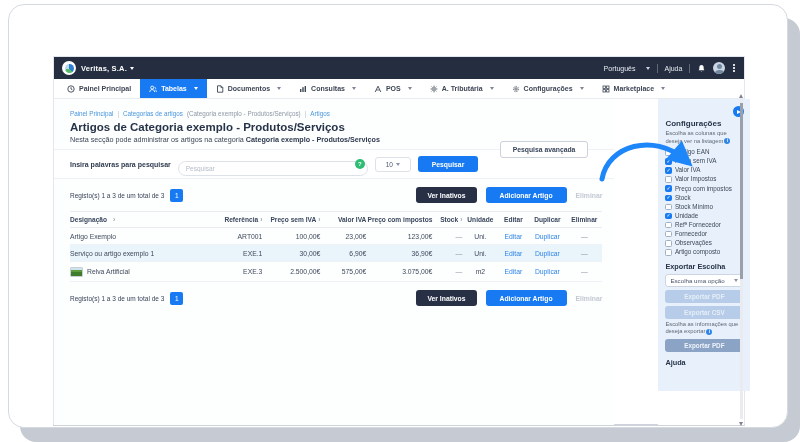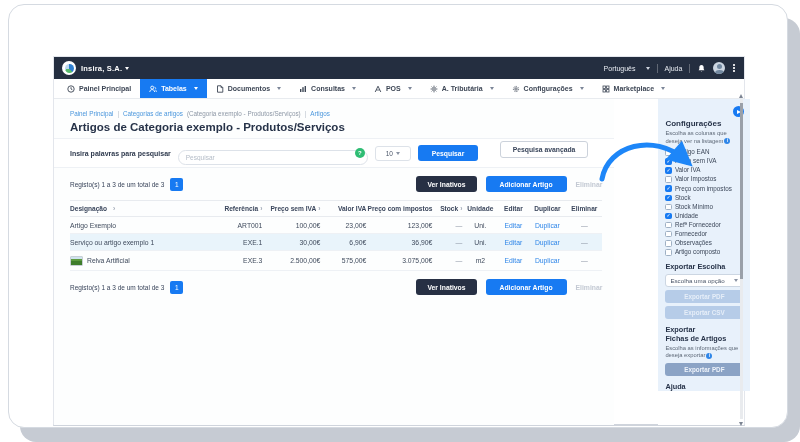--- a/index.html
+++ b/index.html
@@ -129,21 +129,21 @@
 </head>
 <body>
 
 <div class="card">
   <div class="window">
 
     <div class="topbar">
       <span class="logo">
           <i></i>
         </span>
-      <span class="company">Insira, S.A.</span>
+      <span class="company">Veritas, S.A.</span>
       <span class="caret" style="color:#fff"></span>
       <div class="tb-right">
         <span class="tb-txt">Português</span>
         <span class="caret" style="color:#cfd6e0"></span>
         <span class="tb-div"></span>
         <span class="tb-txt">Ajuda</span>
         <span class="tb-div"></span>
         <svg class="bell" viewBox="0 0 10 10">
             <path d="M5 1 C3.3 1 2.6 2.2 2.6 3.6 L2.6 5.6 L1.8 7 L8.2 7 L7.4 5.6 L7.4 3.6 C7.4 2.2 6.7 1 5 1 Z M4.2 8 A0.9 0.9 0 0 0 5.8 8 Z" fill="#fff"></path>
           </svg>
@@ -231,20 +231,21 @@
       <div class="main">
         <div class="crumbs">
           <span>Painel Principal</span>
           <span class="sep"></span>
           <span>Categorias de artigos</span>
           <span class="muted">(Categoria exemplo - Produtos/Serviços)</span>
           <span class="sep"></span>
           <span>Artigos</span>
         </div>
         <div class="page-title">Artigos de Categoria exemplo - Produtos/Serviços</div>
+        <div class="page-sub"><span>Nesta secção pode administrar os artigos na categoria </span><b>Categoria exemplo - Produtos/Serviços</b></div>
         <button class="adv-btn">Pesquisa avançada</button>
 
 
         <div class="search-strip">
           <span class="search-lbl">Insira palavras para pesquisar</span>
           <span class="inp-wrap">
             <input type="text" placeholder="Pesquisar" style="">
             <span class="q-circle">?</span>
           </span>
           <span class="mini-select">
@@ -396,21 +397,20 @@
           </div>
 
           <div class="p-h2">Exportar Escolha</div>
           <div class="p-select">
             <span>Escolha uma opção</span>
             <span class="caret"></span>
           </div>
           <div class="p-btn">Exportar PDF</div>
           <div class="p-btn">Exportar CSV</div>
 
-          <div class="p-h2"><span>Exportar</span><br><span>Fichas de Artigos</span></div>
           <div class="p-sub"><span>Escolha as informações que deseja exportar</span><span class="info-i"></span></div>
           <div class="p-btn strong">Exportar PDF</div>
 
           <div class="p-h2">Ajuda</div>
 
         </div>
       </div>
 
       <div class="vscroll">
         <span class="varrow-up"></span>

